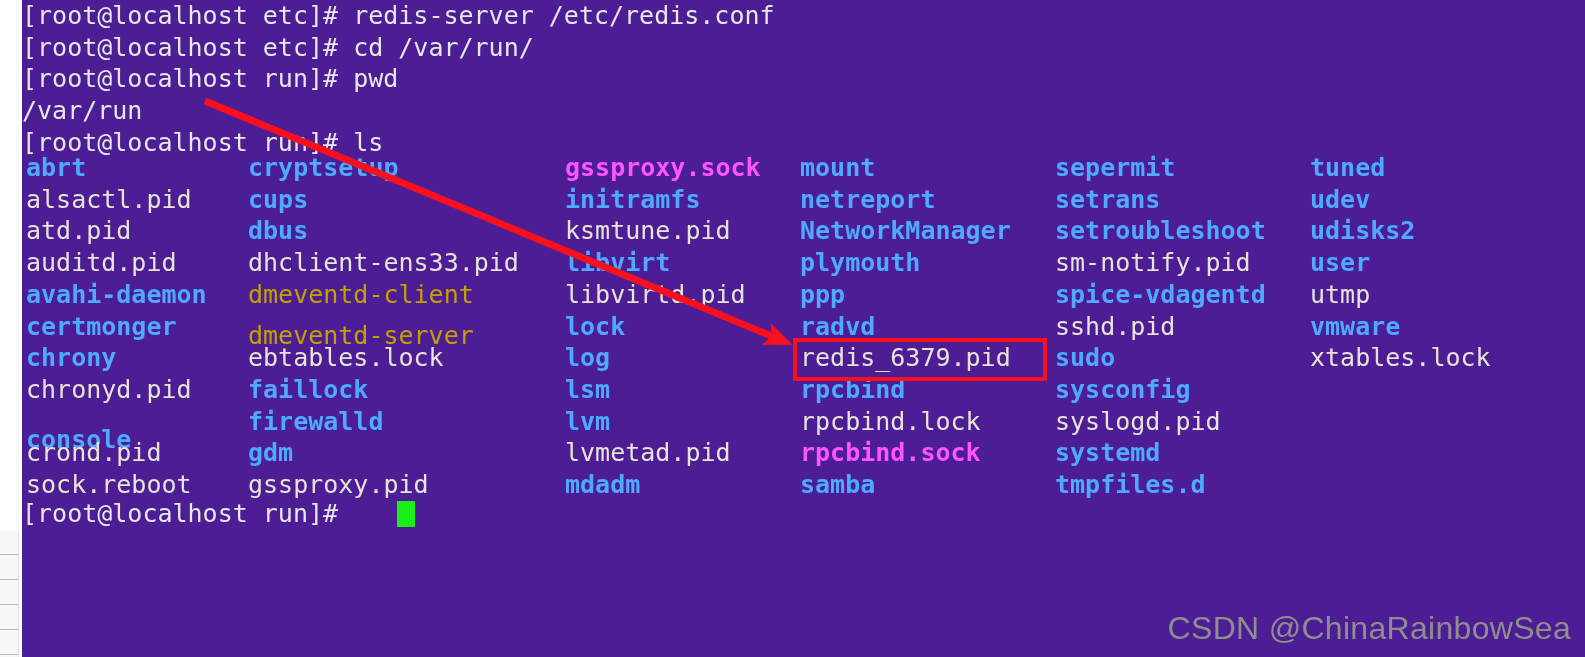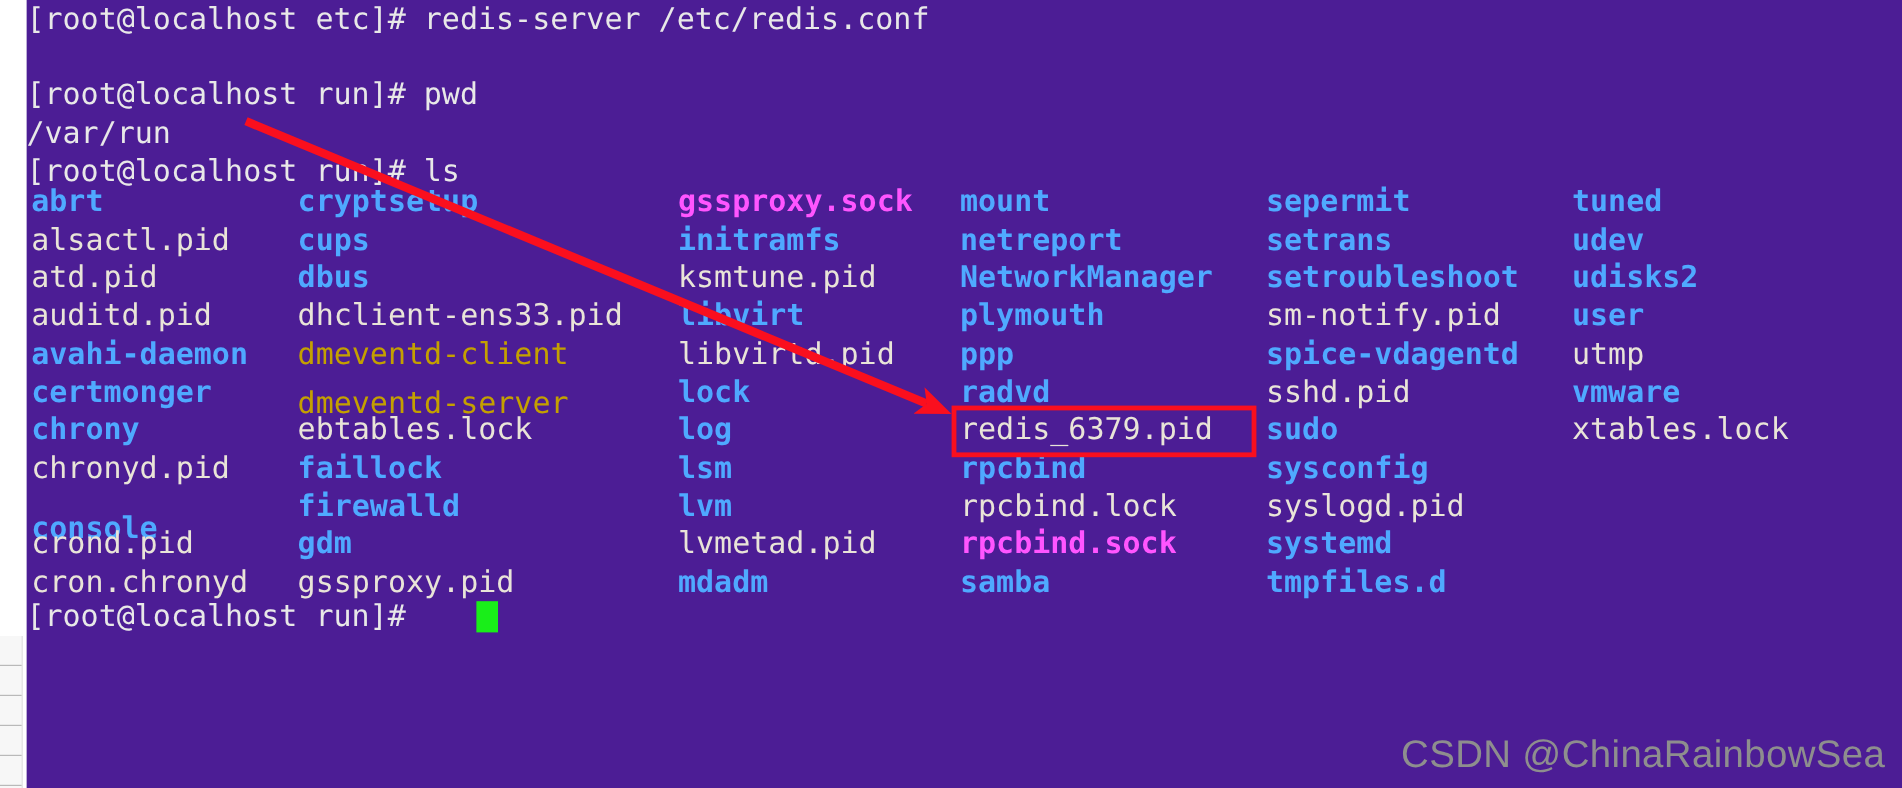--- a/index.html
+++ b/index.html
@@ -142,39 +142,40 @@
       <div class="grow"></div>
       <div class="grow"></div>
     </div>
   </div>
   <div id="gutter-seam"></div>
 
   <div id="term">
 
     <div class="line" style="top:0px;"><span class="c-prompt">[root@localhost etc]# </span><span class="c-prompt">redis-server /etc/redis.conf</span></div>
 
+    <div class="line" style="top:31.7px;"><span class="c-prompt">[root@localhost etc]# </span><span class="c-prompt">cd /var/run/</span></div>
 
     <div class="line" style="top:63.4px;"><span class="c-prompt">[root@localhost run]# </span><span class="c-prompt">pwd</span></div>
 
     <div class="line" style="top:95.1px;"><span class="c-prompt">/var/run</span></div>
 
     <div class="line" style="top:126.8px;"><span class="c-prompt">[root@localhost run]# </span><span class="c-prompt">ls</span></div>
 
     <div id="ls-output">
         <span class="cell c-dir" style="left: 4px; top: 152px;">abrt</span>
         <span class="cell c-file" style="left: 4px; top: 183.7px;">alsactl.pid</span>
         <span class="cell c-file" style="left: 4px; top: 215.4px;">atd.pid</span>
         <span class="cell c-file" style="left: 4px; top: 247.1px;">auditd.pid</span>
         <span class="cell c-dir" style="left: 4px; top: 278.8px;">avahi-daemon</span>
         <span class="cell c-dir" style="left: 4px; top: 310.5px;">certmonger</span>
         <span class="cell c-dir" style="left: 4px; top: 342.2px;">chrony</span>
         <span class="cell c-file" style="left: 4px; top: 373.9px;">chronyd.pid</span>
         <span class="cell c-dir" style="left: 4px; top: 424px;">console</span>
         <span class="cell c-file" style="left: 4px; top: 437.3px;">crond.pid</span>
-        <span class="cell c-file" style="left: 4px; top: 469px;">cron.chronyd</span>
+        <span class="cell c-file" style="left: 4px; top: 469px;">sock.reboot</span>
         <span class="cell c-dir" style="left: 226px; top: 152px;">cryptsetup</span>
         <span class="cell c-dir" style="left: 226px; top: 183.7px;">cups</span>
         <span class="cell c-dir" style="left: 226px; top: 215.4px;">dbus</span>
         <span class="cell c-file" style="left: 226px; top: 247.1px;">dhclient-ens33.pid</span>
         <span class="cell c-link" style="left: 226px; top: 278.8px;">dmeventd-client</span>
         <span class="cell c-link" style="left: 226px; top: 320px;">dmeventd-server</span>
         <span class="cell c-file" style="left: 226px; top: 342.2px;">ebtables.lock</span>
         <span class="cell c-dir" style="left: 226px; top: 373.9px;">faillock</span>
         <span class="cell c-dir" style="left: 226px; top: 405.6px;">firewalld</span>
         <span class="cell c-dir" style="left: 226px; top: 437.3px;">gdm</span>

